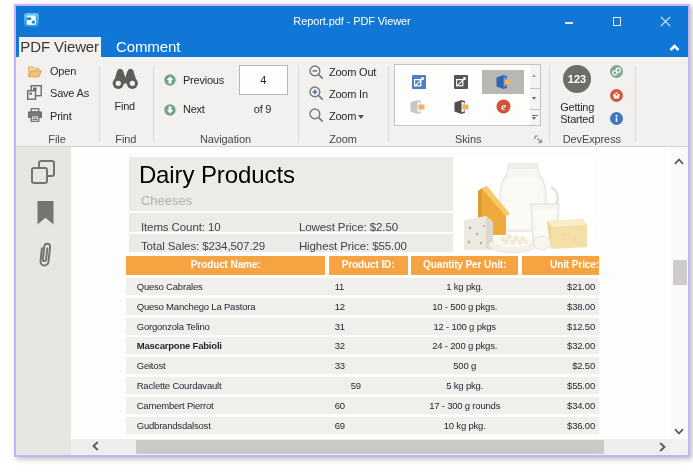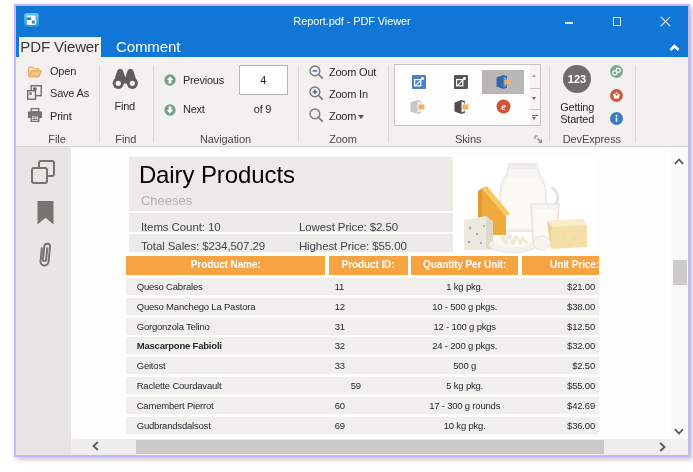--- a/index.html
+++ b/index.html
@@ -347,21 +347,21 @@
 <div class="row" style="left:110.2px;top:229.9px;">
 <div class="cell" style="left:10.5px;">Raclette Courdavault</div>
 <div class="cell" style="left:208.5px;margin-left:16px;">59</div>
 <div class="cell" style="left:285.2px;width:106.6px;text-align:center;">5 kg pkg.</div>
 <div class="cell" style="left:395.7px;width:73.1px;text-align:right;">$55.00</div>
 </div>
 <div class="row" style="left:110.2px;top:249.7px;">
 <div class="cell" style="left:10.5px;">Camembert Pierrot</div>
 <div class="cell" style="left:208.5px;">60</div>
 <div class="cell" style="left:285.2px;width:106.6px;text-align:center;">17 - 300 g rounds</div>
-<div class="cell" style="left:395.7px;width:73.1px;text-align:right;">$42.69</div>
+<div class="cell" style="left:395.7px;width:73.1px;text-align:right;">$34.00</div>
 </div>
 <div class="row" style="left:110.2px;top:269.5px;">
 <div class="cell" style="left:10.5px;">Gudbrandsdalsost</div>
 <div class="cell" style="left:208.5px;">69</div>
 <div class="cell" style="left:285.2px;width:106.6px;text-align:center;">10 kg pkg.</div>
 <div class="cell" style="left:395.7px;width:73.1px;text-align:right;">$36.00</div>
 </div>
     <div class="vsb">
       <div class="thumb"></div>
       <div class="abs" style="left:3.3px;top:10.5px;">

